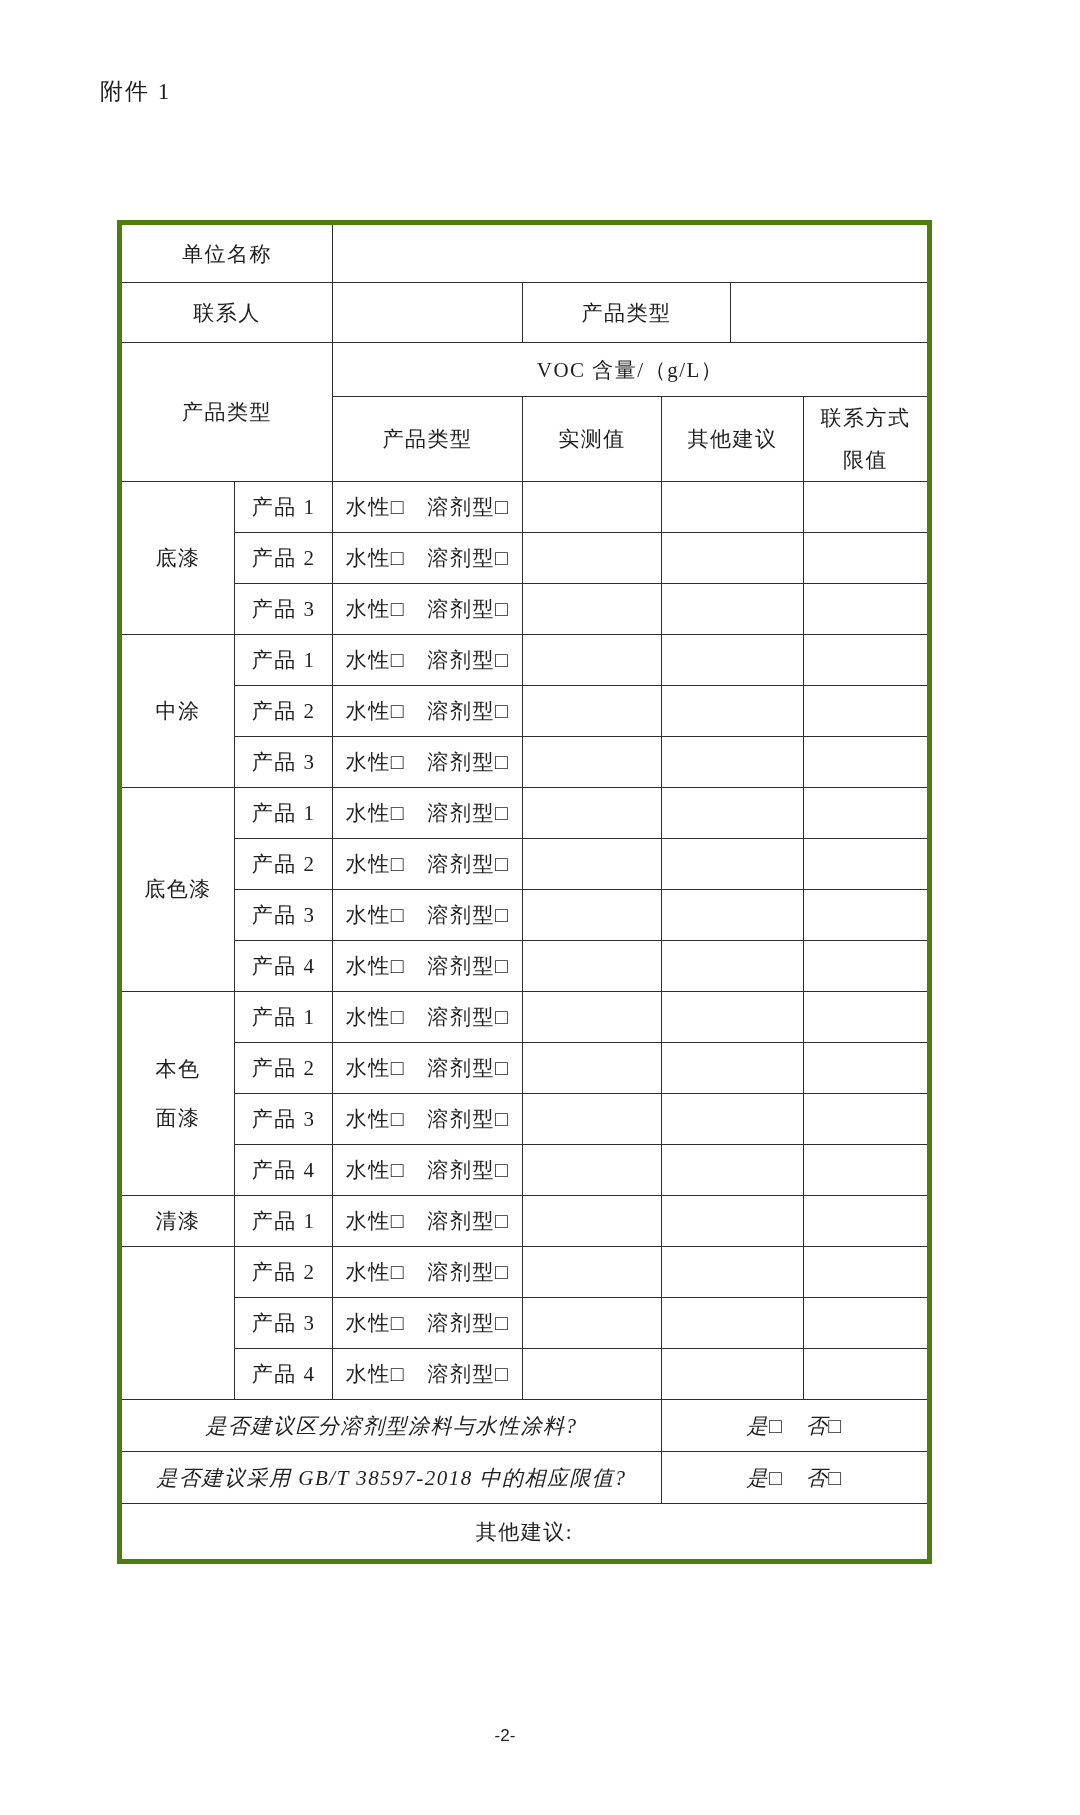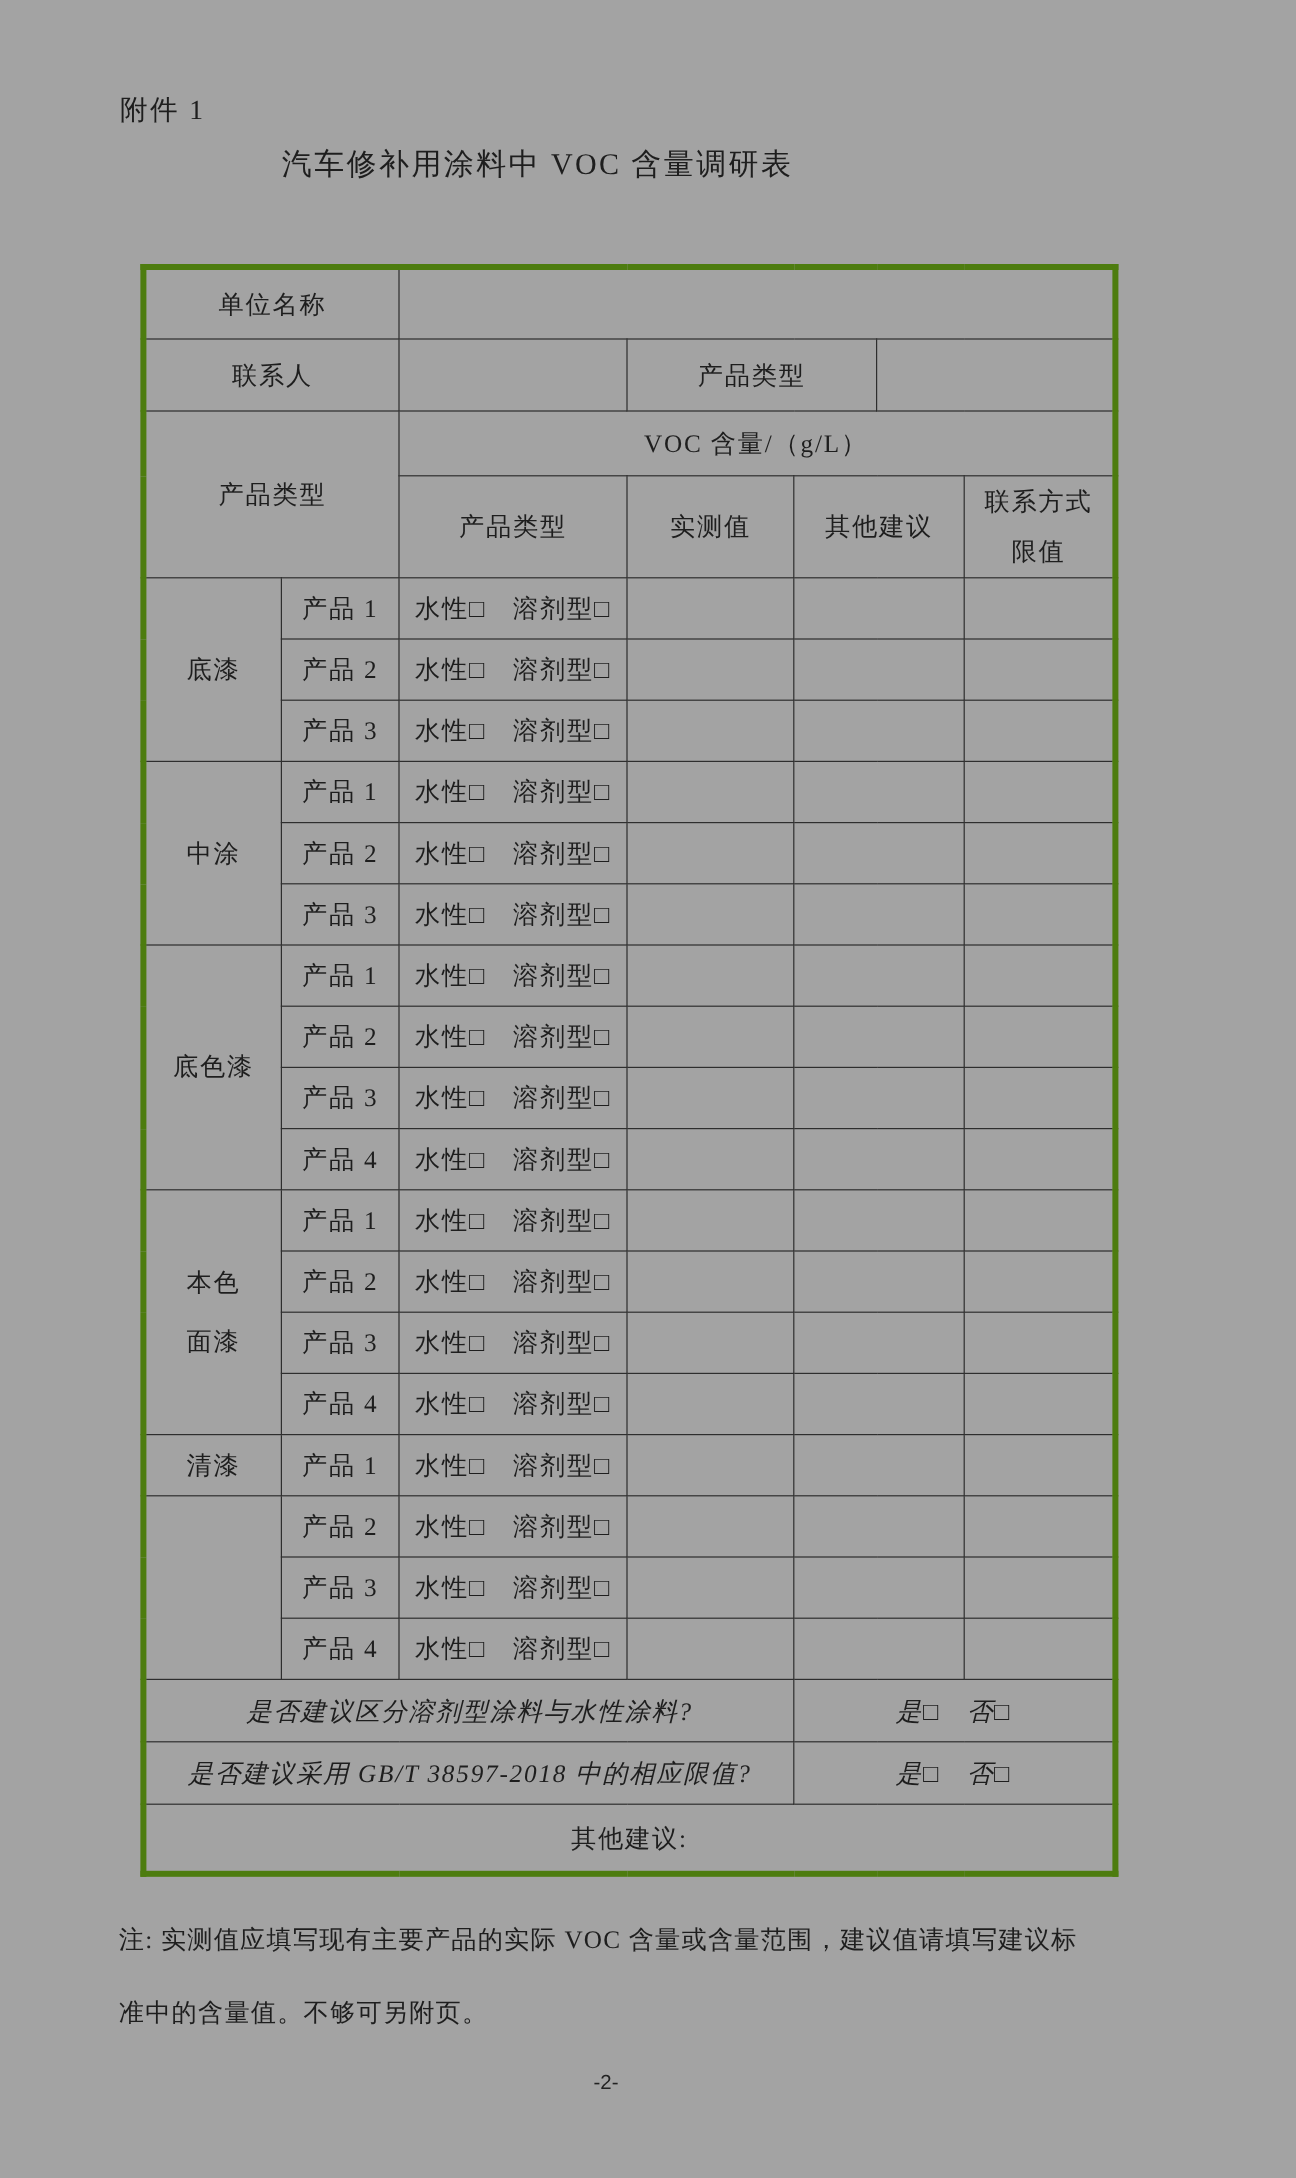--- a/index.html
+++ b/index.html
@@ -1,20 +1,20 @@
 <!DOCTYPE html>
 <html><head>
 <meta charset="utf-8">
 <style>
   html,body{margin:0;padding:0;background:#e8e8e8;}
   .page{
     position:relative;
     width:1080px;height:1815px;
     margin:0 auto;
-    background:#a3a3a3;
+    background:#ffffff;
     font-family:"Liberation Serif", serif;
     color:#1e1e1e;
     overflow:hidden;
   }
   .attachment{
     position:absolute;left:100px;top:76px;
     font-size:23px;letter-spacing:2px;
   }
   .title{
     position:absolute;left:0;top:120px;width:896px;
@@ -61,21 +61,20 @@
     font-family:"Liberation Sans", sans-serif;
     color:#222;
   }
 </style>
 </head>
 <body>
 
 <div class="page">
 
   <div class="attachment">附件 1</div>
-  <div class="title">汽车修补用涂料中 VOC 含量调研表</div>
 
   <table class="survey">
     <colgroup>
       <col style="width:115px">
         <col style="width:98px">
         <col style="width:190px">
       <col style="width:139px">
         <col style="width:69px">
         <col style="width:73px">
         <col style="width:126px">
@@ -253,17 +252,15 @@
       <td colspan="4" class="c-question">是否建议采用 GB/T 38597-2018 中的相应限值?</td>
       <td colspan="3">是□　否□</td>
     </tr>
 
     <tr class="r-other">
       <td colspan="7" class="c-other">其他建议:</td>
     </tr>
   </tbody>
     </table>
 
-  <div class="note">注: 实测值应填写现有主要产品的实际 VOC 含量或含量范围，建议值请填写建议标
-准中的含量值。不够可另附页。</div>
   <div class="pagenum">-2-</div>
 
 </div>
 
 </body></html>

